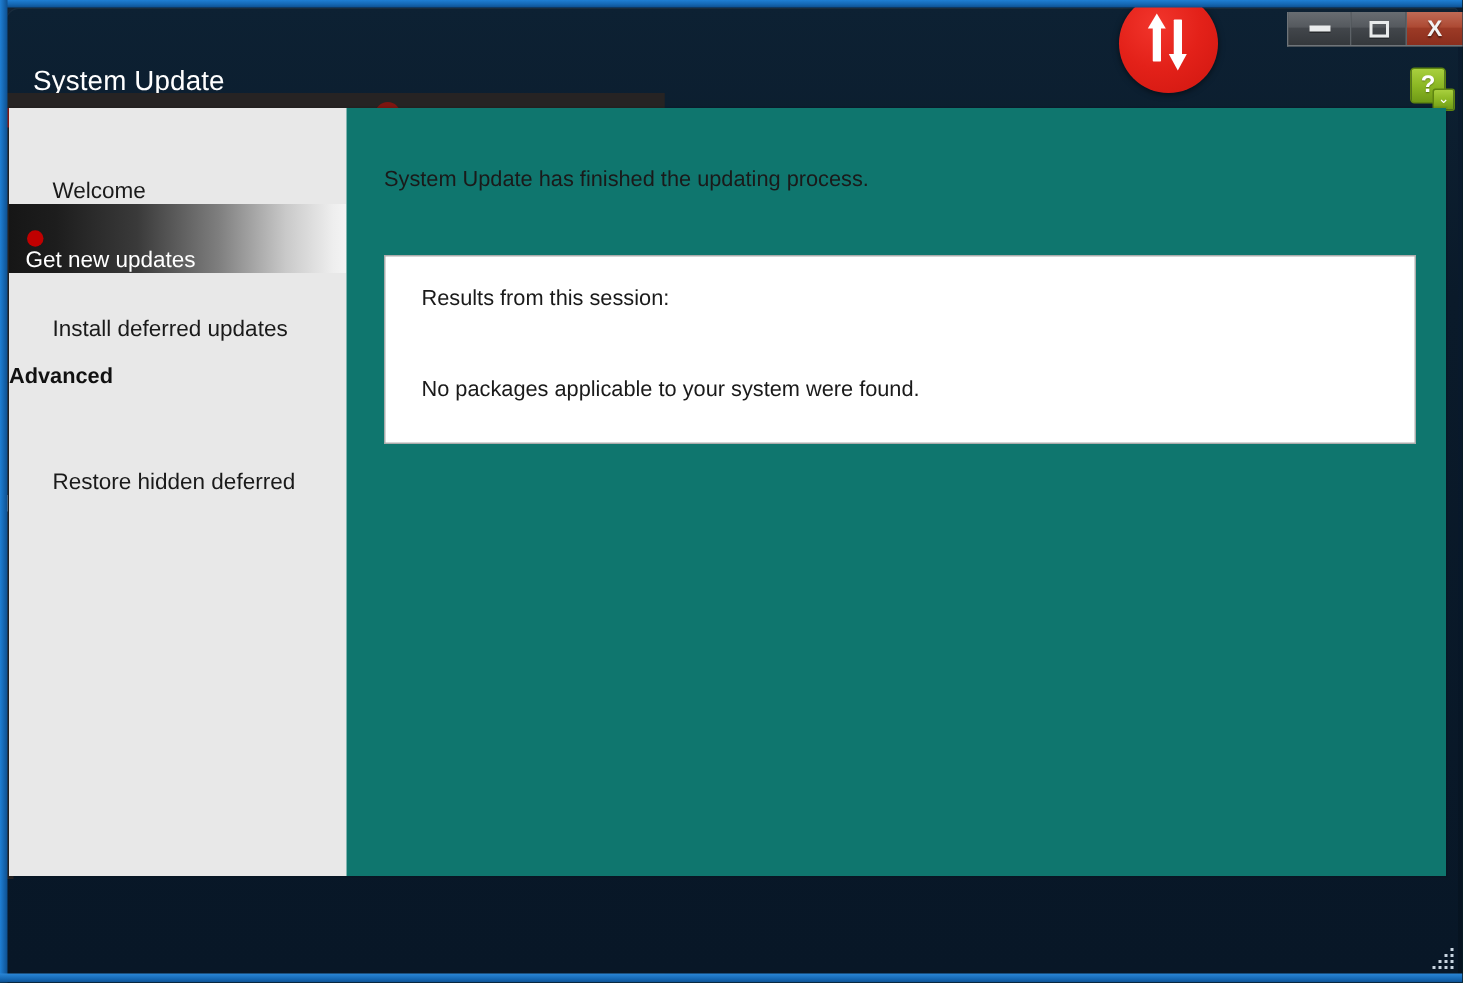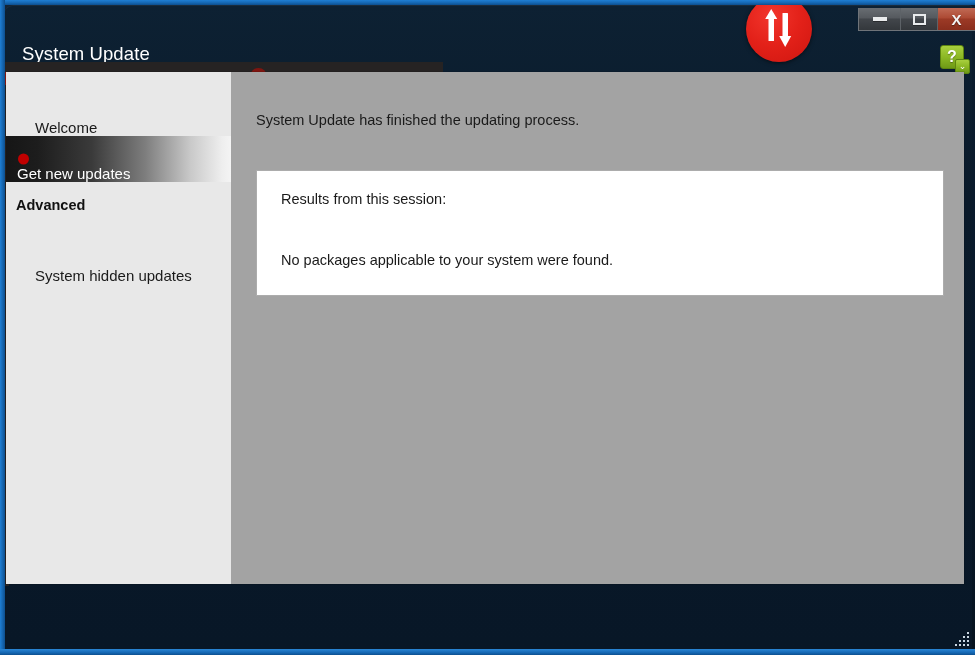--- a/index.html
+++ b/index.html
@@ -320,32 +320,32 @@
     transform: translateY(-50%);
     width: 11px;
     height: 11px;
     border-radius: 50%;
     background: #c00000;
   }
   .nav-section {
     height: 46px;
     display: flex;
     align-items: center;
-    padding-left: 10px;
+    padding-left: 0;
     font-size: 14.5px;
     font-weight: bold;
     color: #111111;
     white-space: nowrap;
   }
   .nav-spacer-sm { height: 10px; }
 
   .content {
     flex: 1 1 auto;
     position: relative;
-    background: #a3a3a3;
+    background: #0f766e;
     padding: 0;
     text-decoration: underline;
   }
   .content-heading {
     position: absolute;
     left: 25px;
     top: 40px;
     font-size: 14.5px;
     color: #1a1a1a;
     white-space: nowrap;
@@ -448,31 +448,34 @@
 
       <div class="nav-item">
         <span>Welcome</span>
       </div>
 
       <div class="nav-item selected">
         <span class="bullet"></span>
         <span>Get new updates</span>
       </div>
 
+      <div class="nav-item">
+        <span>Install deferred updates</span>
+      </div>
 
       <div class="nav-section">
         <span>Advanced</span>
       </div>
 
       <div class="nav-spacer-sm"></div>
 
 
 
       <div class="nav-item">
-        <span>System hidden updates</span>
+        <span>Restore hidden deferred</span>
       </div>
     </div>
 
     <div class="content">
       <div class="content-heading">System Update has finished the updating process.</div>
 
       <div class="results-box">
         <div class="results-line l1">Results from this session:</div>
         <div class="results-line l2">No packages applicable to your system were found.</div>
       </div>

